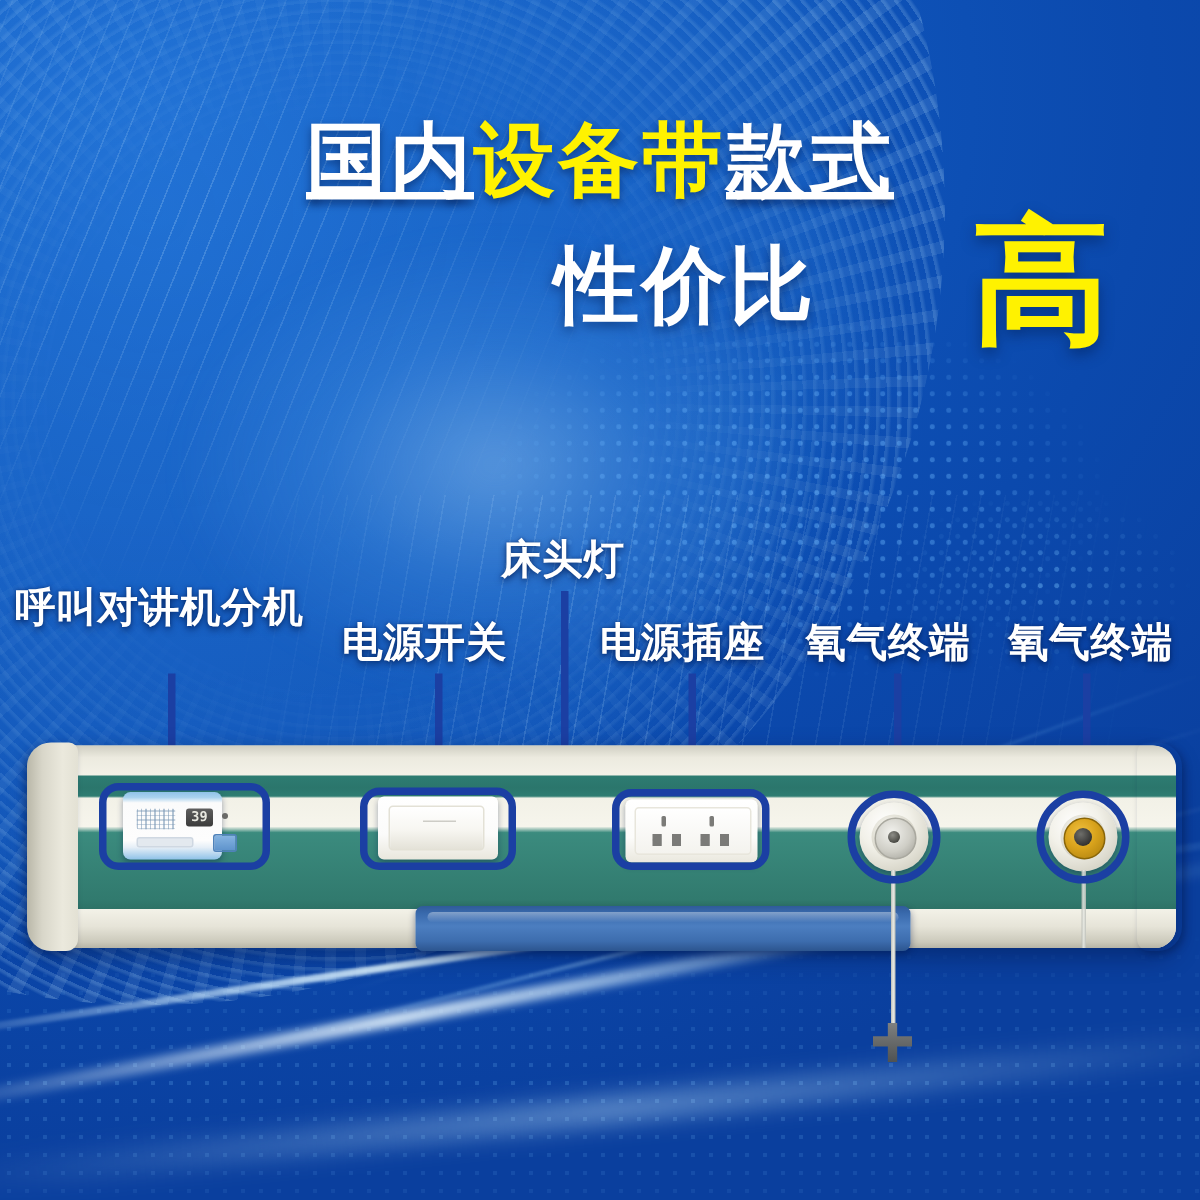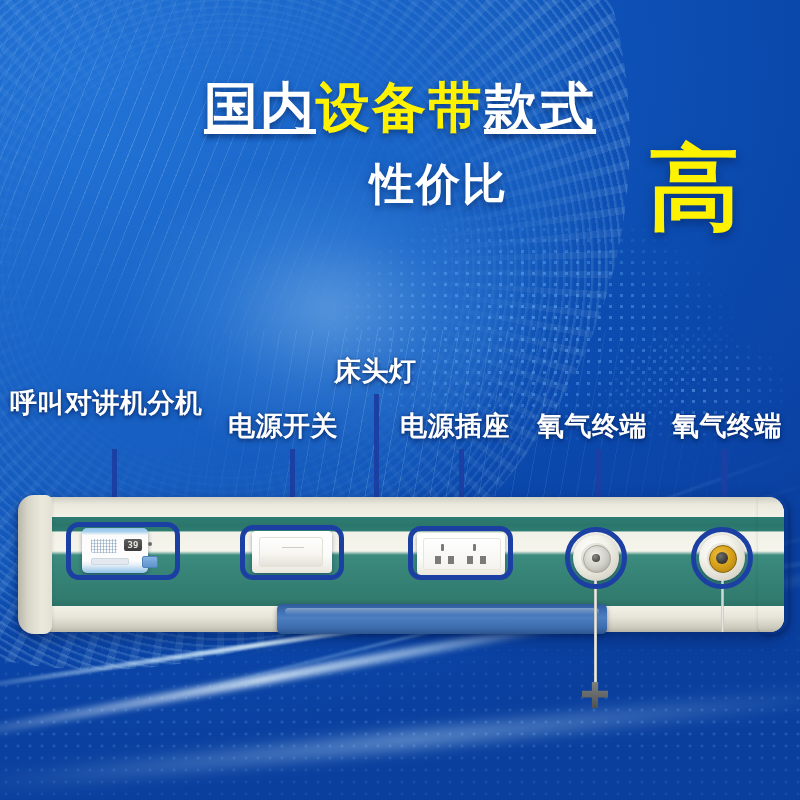--- a/index.html
+++ b/index.html
@@ -101,35 +101,34 @@
   .headline{position:absolute;left:0;top:80px;width:800px;text-align:center;}
   .hl-row1{
     font-size:54px;font-weight:700;letter-spacing:2px;line-height:1;
     text-shadow:0 3px 6px rgba(2,28,80,.55);
   }
   .hl-w{color:#ffffff;text-decoration:underline;}
   .hl-y{color:#fff200;}
   .hl-row2{margin-top:24px;position:relative;height:92px;}
   .hl-big-left{
     position:absolute;left:370px;top:4px;
-    font-size:44px;font-weight:700;color:#ffffff;letter-spacing:2px;line-height:1;
+    font-size:56px;font-weight:700;color:#ffffff;letter-spacing:2px;line-height:1;
     text-shadow:0 3px 7px rgba(2,28,80,.55);
   }
   .hl-big-right{
     position:absolute;left:648px;top:-16px;
     font-size:92px;font-weight:700;color:#fff200;line-height:1;
     text-shadow:0 4px 9px rgba(2,28,80,.5);
   }
 
   
   .callout-label{
     position:absolute;color:#ffffff;font-weight:700;font-size:27px;line-height:1;
     letter-spacing:.5px;white-space:nowrap;
     text-shadow:0 2px 5px rgba(3,30,85,.75), 0 0 2px rgba(3,30,85,.5);
-    font-family:Liberation Mono, monospace;
   }
 
   
   .leader{position:absolute;background:#1b3fa3;}
   .leader-v{width:5px;}
 
   
   .hl-box{
     position:absolute;border:5px solid #1b3fa3;border-radius:13px;box-sizing:border-box;
   }

